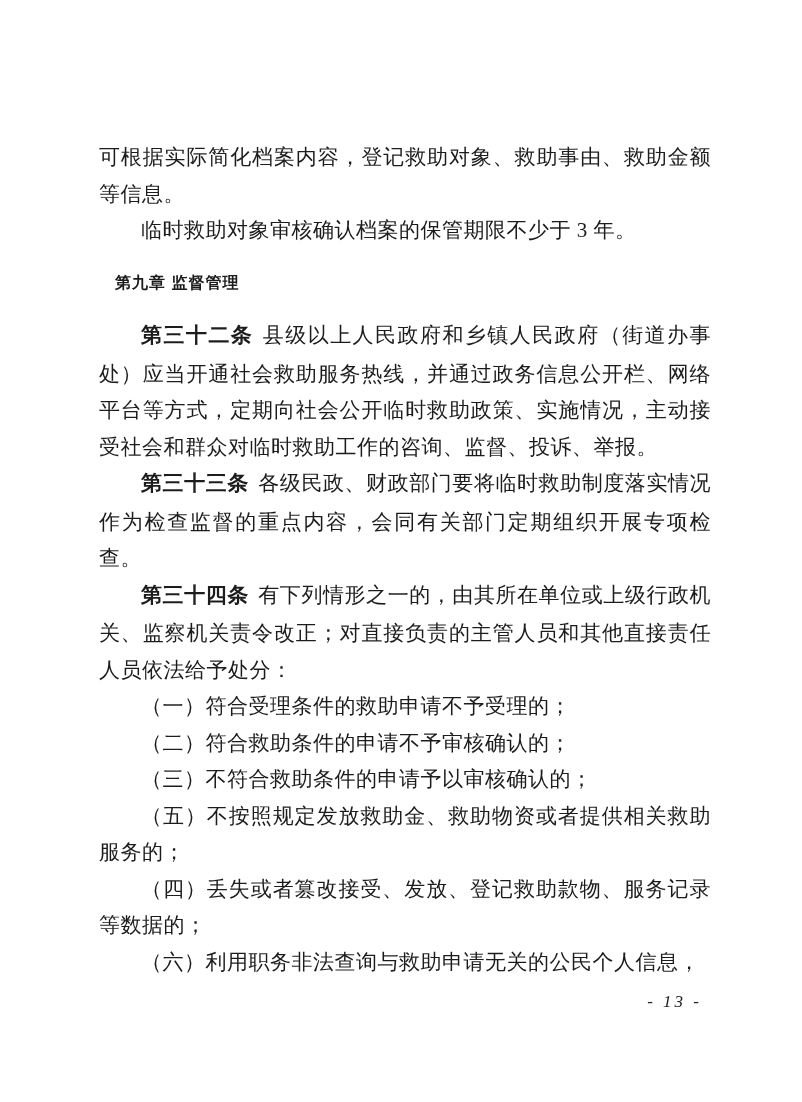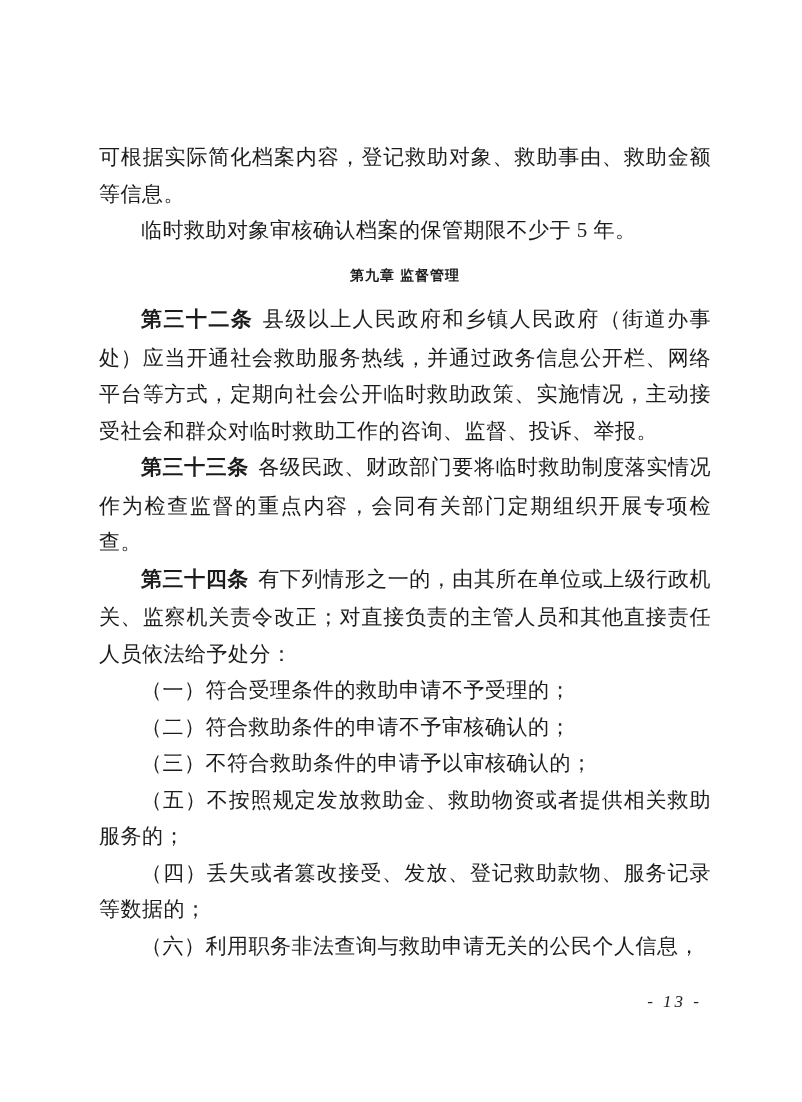--- a/index.html
+++ b/index.html
@@ -28,27 +28,26 @@
     text-align: justify;
   }
   .content p {
     margin: 0;
     padding: 0;
   }
   .content p.indent {
     text-indent: 2em;
   }
   .chapter-heading {
-    margin: 8px;
+    margin: 16px;
     padding: 0;
-    text-align: center;
     text-indent: 0;
     font-family: "Liberation Sans", "DejaVu Sans", sans-serif;
     font-weight: bold;
-    font-size: 14px;
+    font-size: 16px;
     line-height: 36.5px;
     letter-spacing: 1px;
   }
   .article-no {
     font-family: Liberation Mono, monospace;
     font-weight: bold;
     margin-right: 0.45em;
   }
   .page-number {
     position: absolute;
@@ -60,21 +59,21 @@
     font-family: "Liberation Serif", "DejaVu Serif", serif;
     font-style: italic;
   }
 </style>
 </head>
 <body>
 
 <div class="page">
   <div class="content" id="content">
       <p class="">可根据实际简化档案内容，登记救助对象、救助事由、救助金额等信息。</p>
-      <p class="indent">临时救助对象审核确认档案的保管期限不少于 5 年。</p>
+      <p class="indent">临时救助对象审核确认档案的保管期限不少于 3 年。</p>
       <h2 class="chapter-heading">第九章 监督管理</h2>
       <p class="indent"><span class="article-no">第三十二条</span><span>县级以上人民政府和乡镇人民政府（街道办事处）应当开通社会救助服务热线，并通过政务信息公开栏、网络平台等方式，定期向社会公开临时救助政策、实施情况，主动接受社会和群众对临时救助工作的咨询、监督、投诉、举报。</span></p>
       <p class="indent"><span class="article-no">第三十三条</span><span>各级民政、财政部门要将临时救助制度落实情况作为检查监督的重点内容，会同有关部门定期组织开展专项检查。</span></p>
       <p class="indent"><span class="article-no">第三十四条</span><span>有下列情形之一的，由其所在单位或上级行政机关、监察机关责令改正；对直接负责的主管人员和其他直接责任人员依法给予处分：</span></p>
       <p class="indent">（一）符合受理条件的救助申请不予受理的；</p>
       <p class="indent">（二）符合救助条件的申请不予审核确认的；</p>
       <p class="indent">（三）不符合救助条件的申请予以审核确认的；</p>
       <p class="indent">（五）不按照规定发放救助金、救助物资或者提供相关救助服务的；</p>
       <p class="indent">（四）丢失或者篡改接受、发放、登记救助款物、服务记录等数据的；</p>
       <p class="indent">（六）利用职务非法查询与救助申请无关的公民个人信息，</p>

